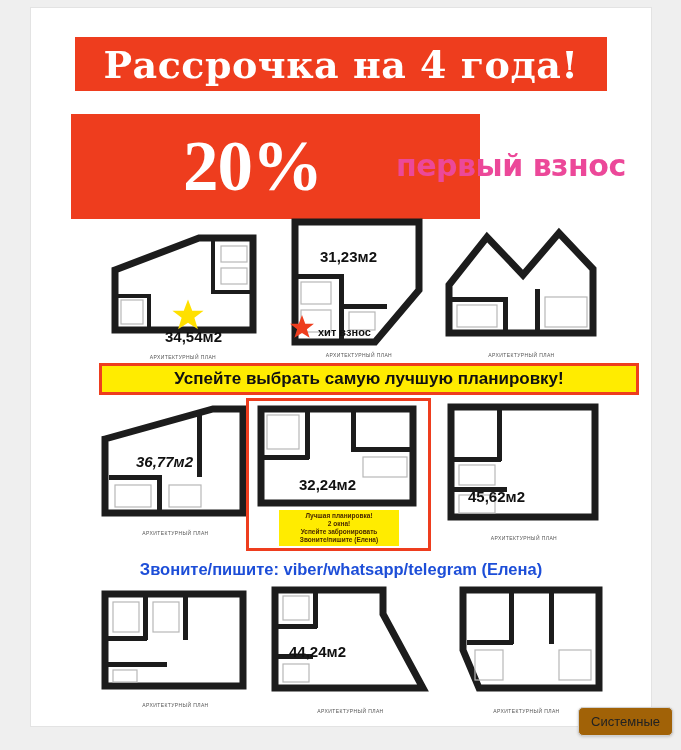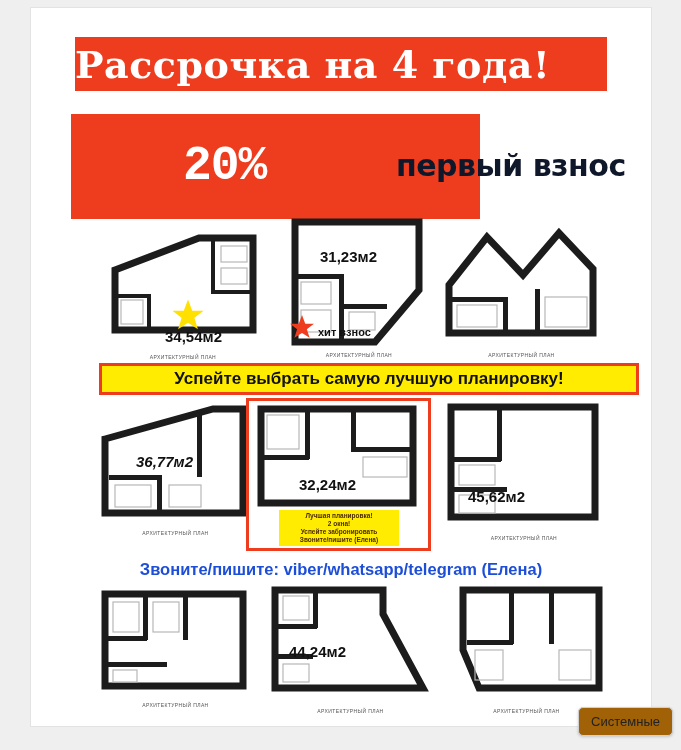--- a/index.html
+++ b/index.html
@@ -35,21 +35,21 @@
     position: absolute;
     left: 40px;
     top: 25px;
     width: 540px;
     height: 62px;
     background: #ee3d1e;
     border: 4px solid #ffffff;
     box-sizing: border-box;
     display: flex;
     align-items: center;
-    justify-content: flex-start;
+    justify-content: center;
   }
   .headline span {
     color: #ffffff;
     font-family: "DejaVu Serif", serif;
     font-weight: bold;
     font-size: 38px;
     letter-spacing: 0.5px;
     white-space: nowrap;
   }
 
@@ -60,31 +60,31 @@
     top: 106px;
     width: 409px;
     height: 105px;
     background: #ee3d1e;
   }
   .percent {
     position: absolute;
     left: 152px;
     top: 118px;
     color: #ffffff;
-    font-family: Liberation Mono, monospace;
-    font-weight: bold;
-    font-size: 48px;
+    font-family: Liberation Serif, serif;
+    font-weight: bold;
+    font-size: 71px;
     line-height: 80px;
     letter-spacing: -1px;
   }
   .vznos {
     position: absolute;
     left: 365px;
     top: 140px;
-    color: #0f172a;
+    color: #ec4899;
     font-family: "DejaVu Sans", sans-serif;
     font-weight: bold;
     font-size: 30px;
     letter-spacing: -0.5px;
   }
 
   
   .yellow-strip {
     position: absolute;
     left: 40px;

